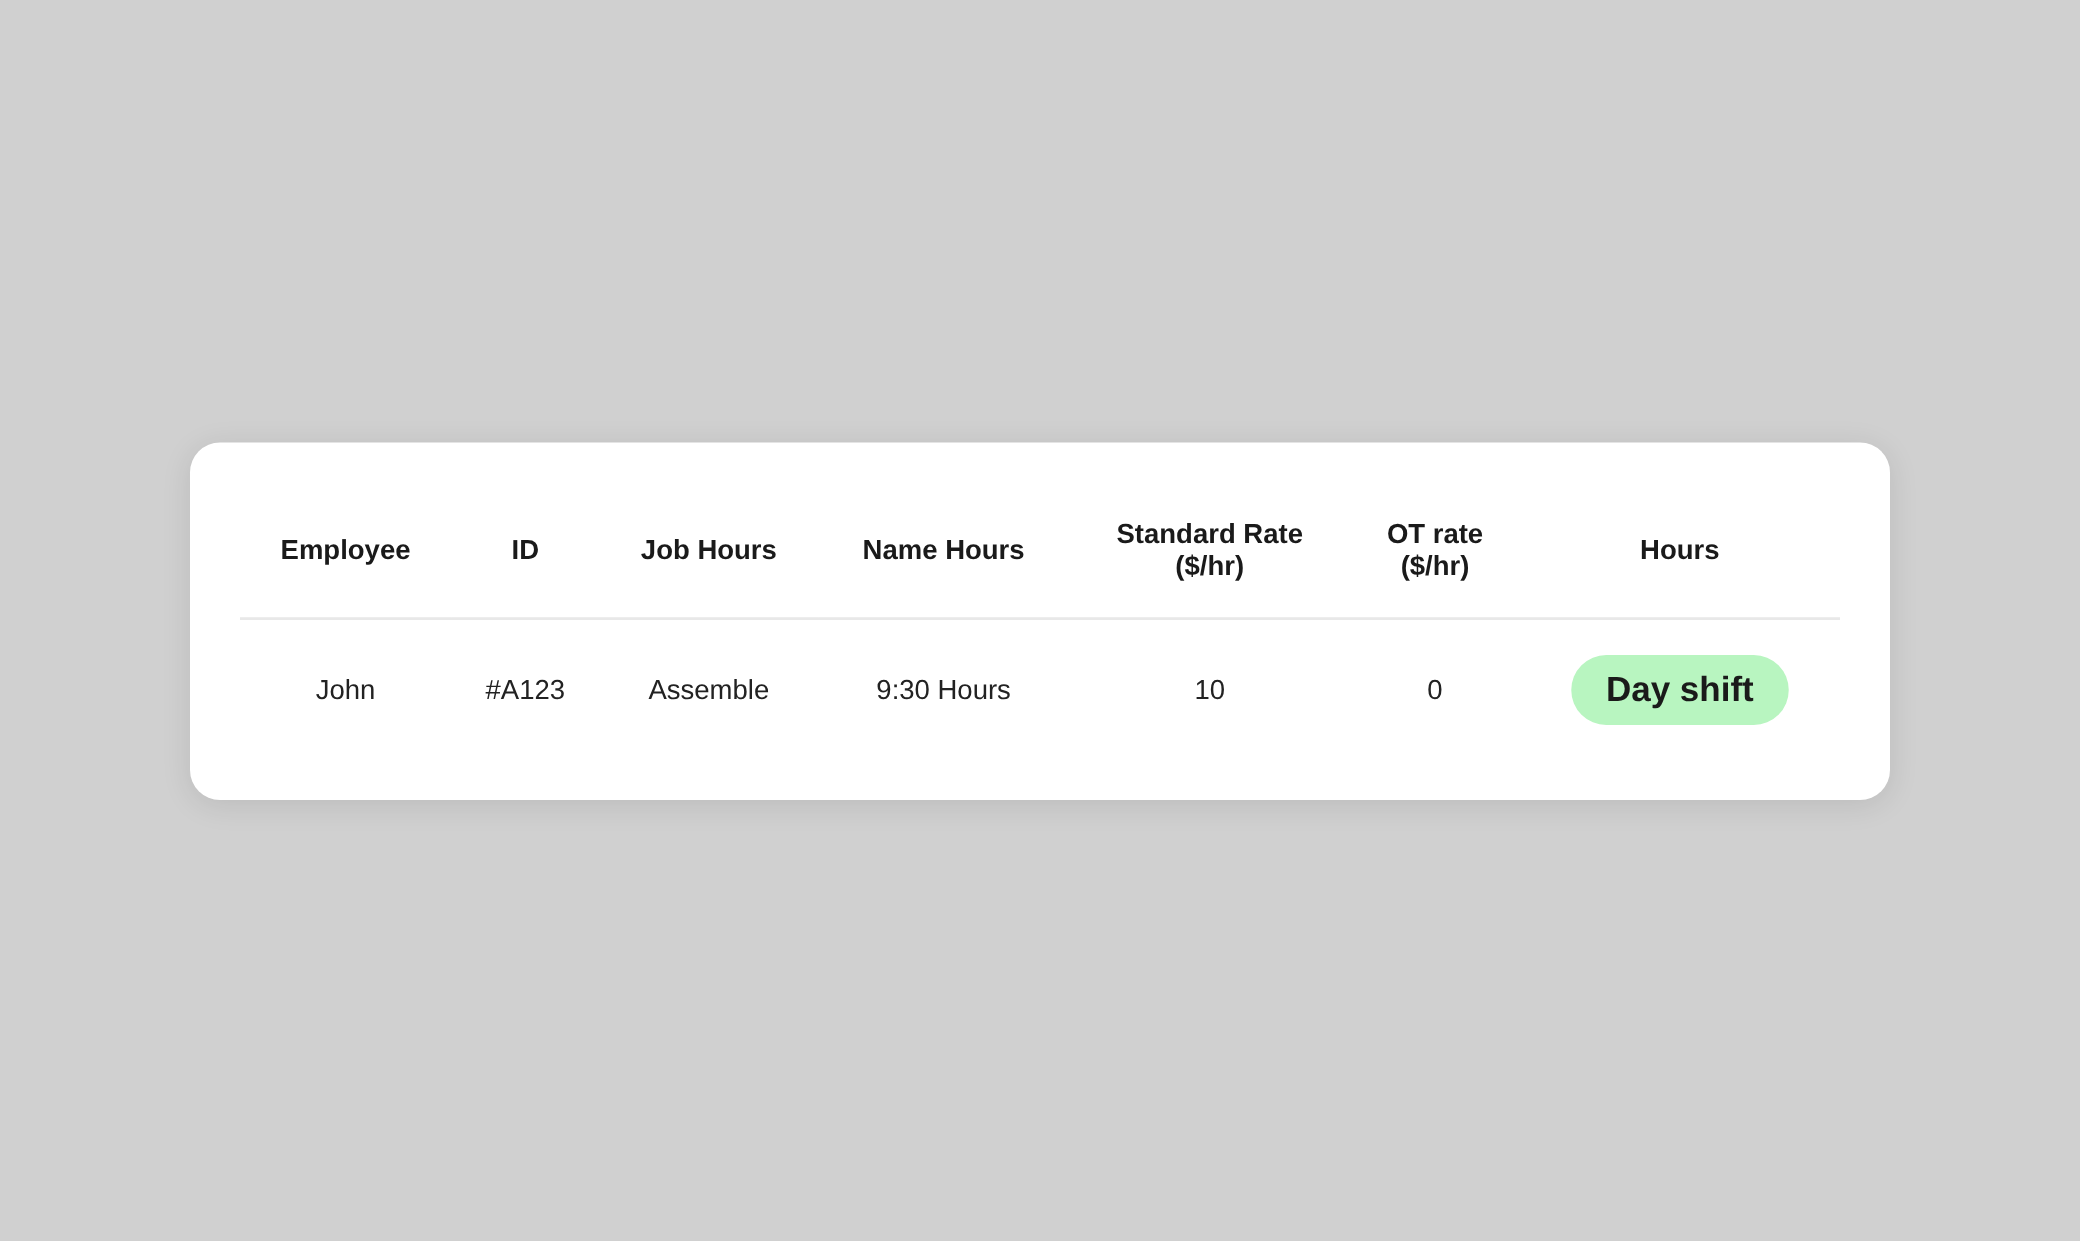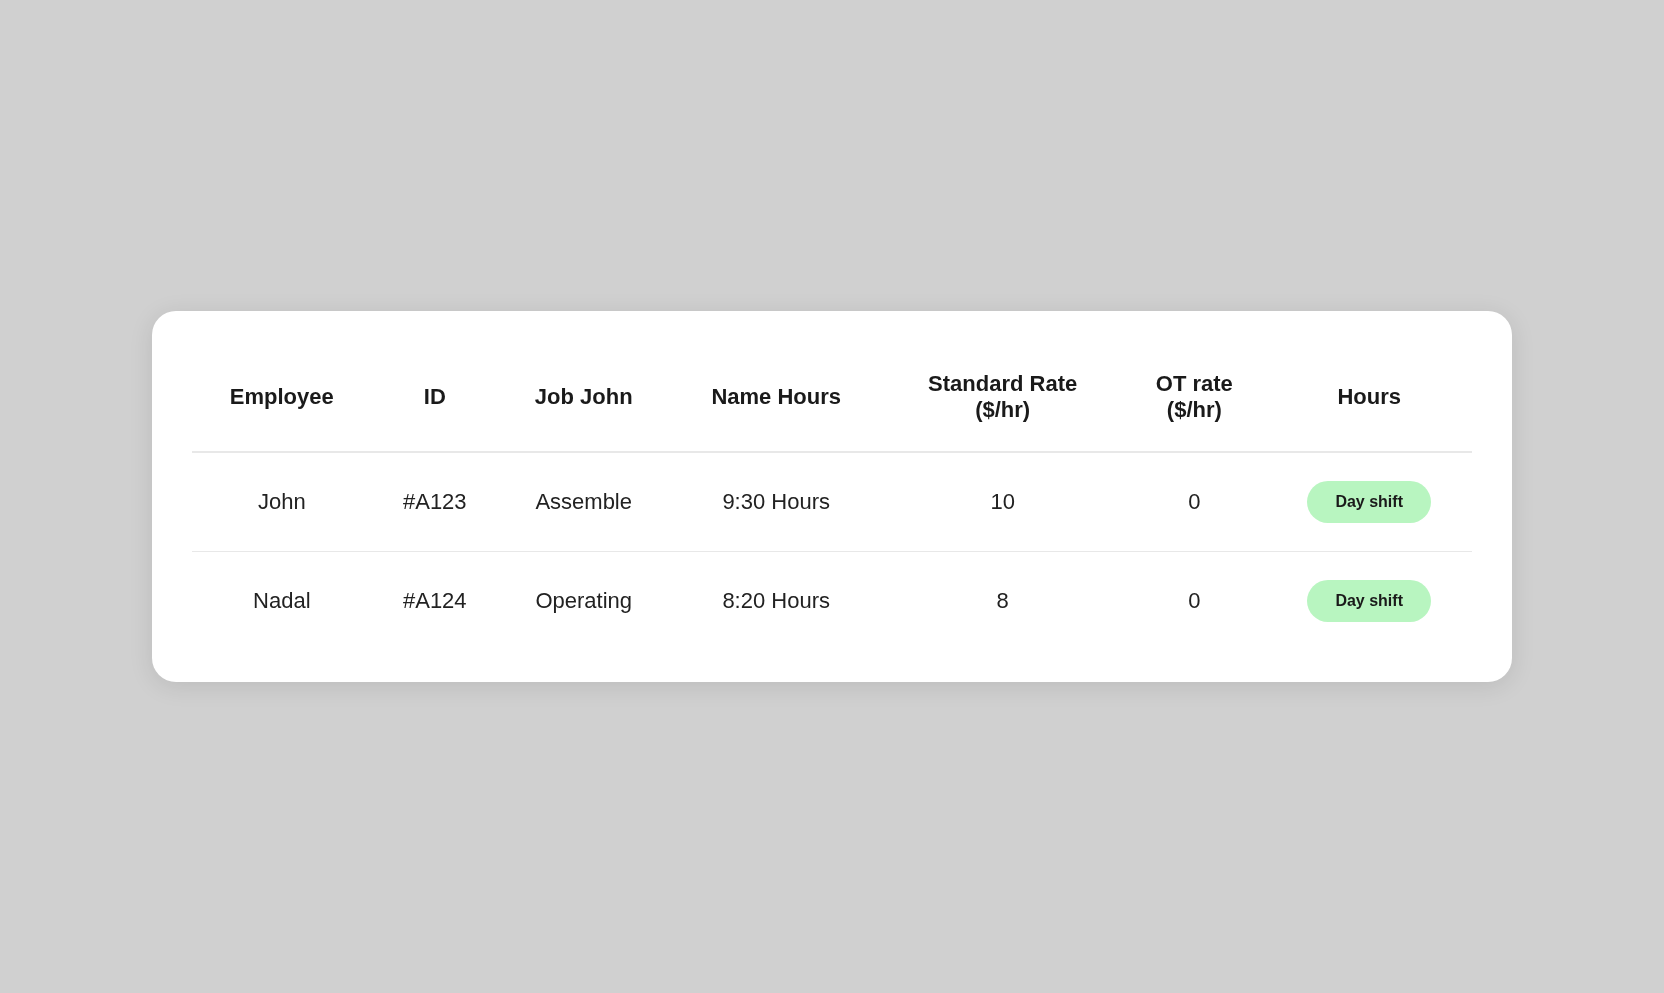--- a/index.html
+++ b/index.html
@@ -59,21 +59,21 @@
       font-size: 22px;
       color: #222222;
       text-align: center;
       margin-top: 12px;
     }
 
     .shift-badge {
       display: inline-block;
       padding: 12px 28px;
       border-radius: 50px;
-      font-size: 16px;
+      font-size: 28px;
       font-weight: 600;
       white-space: nowrap;
     }
 
     .shift-day {
       background: #b8f5c0;
       color: #1a1a1a;
     }
 
     .shift-night {
@@ -83,45 +83,34 @@
   </style>
 </head>
 <body>
 
 <div class="card">
   <table>
     <thead>
       <tr>
         <th>Employee</th>
         <th>ID</th>
-        <th>Job John</th>
+        <th>Job Hours</th>
         <th>Name Hours</th>
         <th>Standard Rate<br>($/hr)</th>
         <th>OT rate<br>($/hr)</th>
         <th>Hours</th>
       </tr>
     </thead>
     <tbody id="table-body">
     <tr>
       <td>John</td>
       <td>#A123</td>
       <td>Assemble</td>
       <td>9:30 Hours</td>
       <td>10</td>
       <td>0</td>
       <td>
         <span class="shift-badge shift-day">Day shift</span>
       </td>
     </tr>
-        <tr>
-      <td>Nadal</td>
-      <td>#A124</td>
-      <td>Operating</td>
-      <td>8:20 Hours</td>
-      <td>8</td>
-      <td>0</td>
-      <td>
-        <span class="shift-badge shift-day">Day shift</span>
-      </td>
-    </tr>
       </tbody>
   </table>
 </div>
 
 </body></html>

